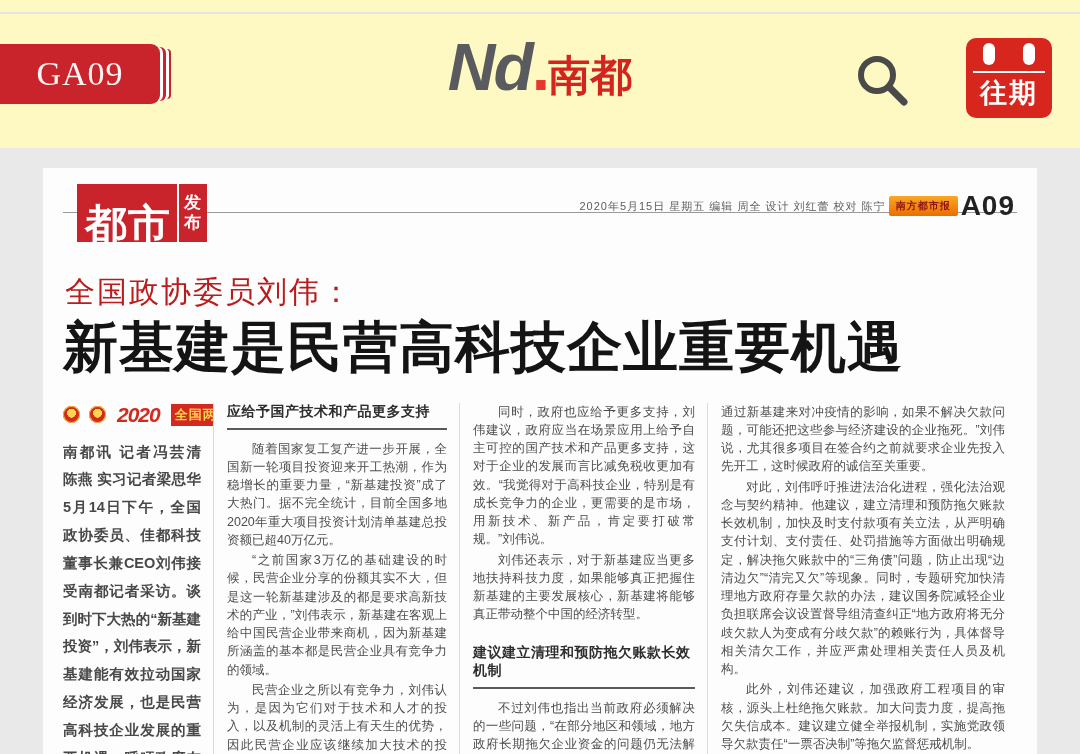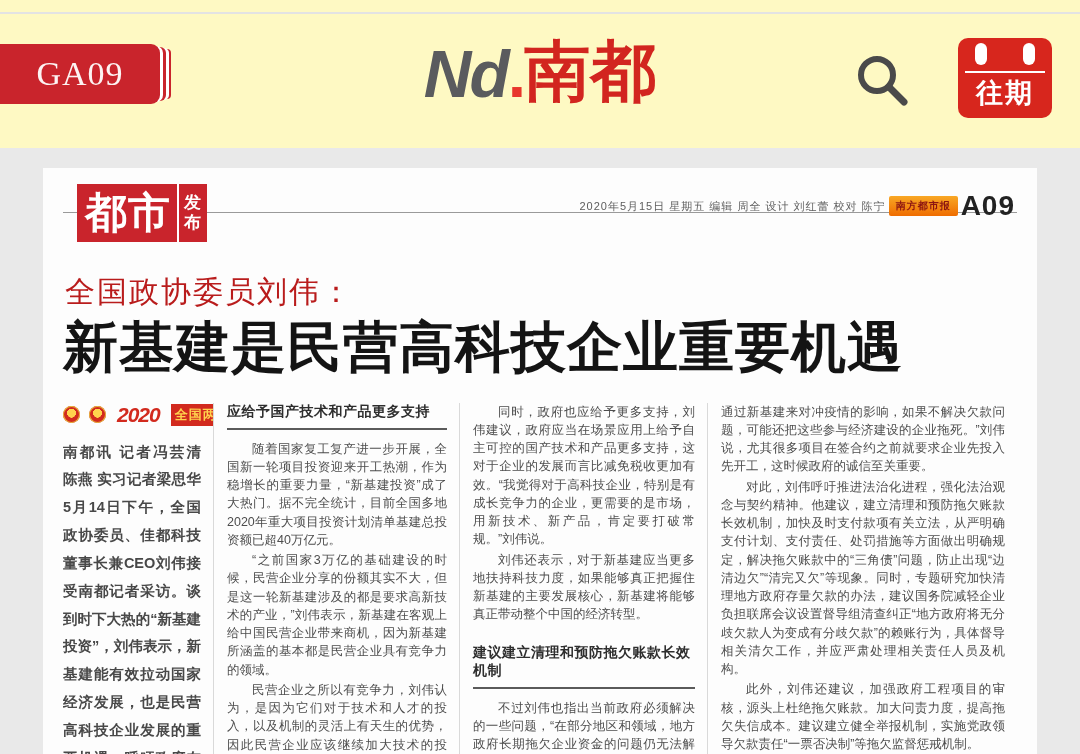--- a/index.html
+++ b/index.html
@@ -16,45 +16,45 @@
                          13px 0 0 -4px #ffffff, 16px 0 0 -5px #c9242c;
               display:flex; align-items:center; justify-content:center;
               color:#fdf3f3; font-family:"Liberation Serif", serif; font-size:34px;
               letter-spacing:1px; cursor:pointer; }
 
   .logo { position:absolute; left:50%; top:38px; transform:translateX(-50%);
           display:flex; align-items:flex-end; cursor:pointer; white-space:nowrap; }
   .logo-mark { font-size:66px; line-height:0.9; font-weight:700; color:#5a5b5e;
                font-style:italic; letter-spacing:-2px; }
   .logo-dot { font-size:66px; line-height:0.9; font-weight:700; color:#e8362c; letter-spacing:-2px;}
-  .logo-word { font-size:66px; line-height:1; font-weight:700; color:#d2251f; margin-left:0; }
+  .logo-word { font-size:42px; line-height:1; font-weight:700; color:#d2251f; margin-left:0; }
 
   .search-btn { position:absolute; right:168px; top:50px; width:60px; height:60px; cursor:pointer; }
 
-  .calendar { position:absolute; right:28px; top:38px; width:94px; height:80px;
+  .calendar { position:absolute; right:28px; top:38px; width:86px; height:80px;
               background:#d7261d; border-radius:10px; cursor:pointer; }
   .ring { position:absolute; top:5px; width:12px; height:22px; background:#ffffff;
           border-radius:6px; box-shadow:0 0 0 2px #d7261d; }
   .ring.r1 { left:17px; } .ring.r2 { right:17px; }
   .cal-line { position:absolute; top:33px; left:7px; right:7px; height:2px; background:#ffffff; }
   .cal-text { position:absolute; bottom:7px; width:100%; text-align:center;
               color:#ffffff; font-size:27px; font-weight:bold; letter-spacing:2px; }
 
   
   .backdrop { position:absolute; top:148px; left:0; width:1080px; height:606px; background:#e9e9e9; }
   .paper { position:absolute; left:43px; top:168px; width:994px; height:620px;
            background:#fdfdfd; padding:14px 20px 0 20px; }
 
   
   .masthead { position:relative; height:64px; }
   .mast-rule { position:absolute; top:30px; left:0; right:0; height:1px; background:#9a9a9a; }
   .section-badge { position:absolute; left:14px; top:2px; height:58px;
                    background:#c9242c; color:#fff; display:flex; align-items:stretch;
                    padding:0 6px 0 8px; z-index:2; }
-  .section-main { font-size:42px; font-weight:900; line-height:58px; letter-spacing:1px; }
+  .section-main { font-size:42px; font-weight:900; line-height:58px; letter-spacing:1px;margin-top:12px; }
   .section-sub { display:flex; flex-direction:column; justify-content:center;
                  border-left:2px solid #ffffff; margin-left:6px; padding-left:5px;
                  font-size:17px; font-weight:bold; line-height:1.15; }
   .masthead-right { position:absolute; right:2px; top:8px; display:flex;
                     align-items:center; gap:3px; }
   .credits { font-size:11px; color:#5d5d5d; letter-spacing:1px; }
   .brand-badge { background:linear-gradient(180deg,#f9a825,#ef6c00);
                  color:#8c1511; font-size:10px; font-weight:bold;
                  padding:3px 7px; border-radius:2px; letter-spacing:1px; }
   .page-no { font-size:28px; font-weight:800; color:#222; letter-spacing:1px; }

